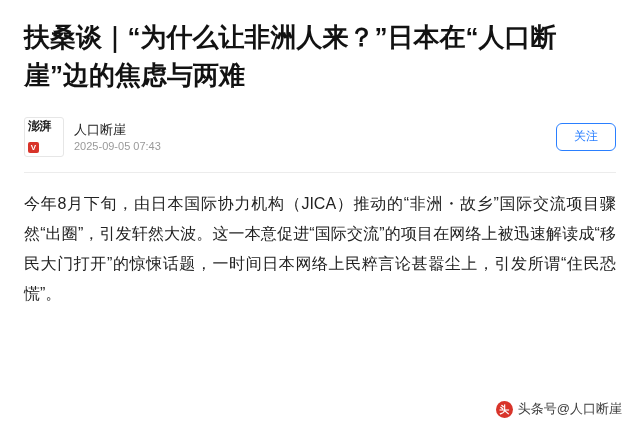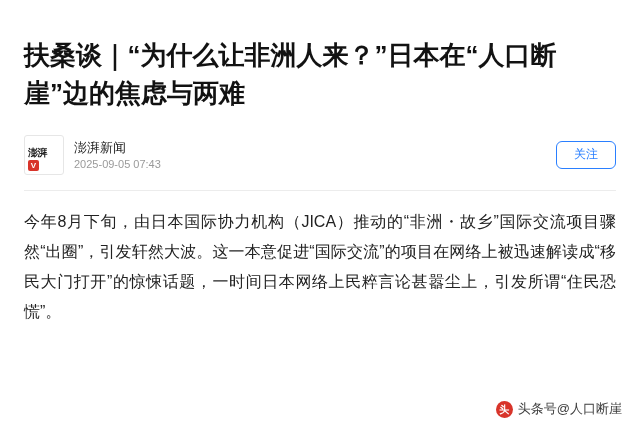--- a/index.html
+++ b/index.html
@@ -22,45 +22,45 @@
     box-sizing: border-box;
     padding: 0 24px;
     background: #ffffff;
   }
   .article-title {
     font-size: 26px;
     line-height: 38px;
     font-weight: bold;
     color: #121212;
     letter-spacing: 0px;
-    padding-top: 36px;
+    padding-top: 18px;
     margin: 0;
   }
   .meta-row {
     display: flex;
     align-items: center;
     margin-top: 22px;
     height: 42px;
   }
   .avatar {
     width: 38px;
     height: 38px;
     border-radius: 3px;
     background: #ffffff;
     border: 1px solid #e6e6e6;
     position: relative;
     flex: 0 0 auto;
     overflow: hidden;
   }
   .avatar .ap-text {
     position: absolute;
-    top: 11px;
+    top: 3px;
     left: 3px;
     font-family: "Liberation Serif", serif;
-    font-size: 10px;
+    font-size: 12px;
     line-height: 11px;
     font-weight: bold;
     color: #1a1a1a;
     letter-spacing: -0.5px;
     width: 32px;
   }
   .avatar .ap-badge {
     position: absolute;
     bottom: 3px;
     left: 3px;
@@ -161,21 +161,21 @@
 <div class="page">
 
   <h1 class="article-title">扶桑谈｜“为什么让非洲人来？”日本在“人口断崖”边的焦虑与两难</h1>
 
   <div class="meta-row">
     <div class="avatar">
       <span class="ap-text">澎湃</span>
       <span class="ap-badge">V</span>
     </div>
     <div class="meta-text">
-      <div class="meta-name">澎湃新闻</div>
+      <div class="meta-name">人口断崖</div>
       <div class="meta-sub">
         <span>2025-09-05 07:43</span>
         <span class="sep"></span>
       </div>
     </div>
     <div class="follow-btn">关注</div>
   </div>
 
   <div class="divider"></div>
 

